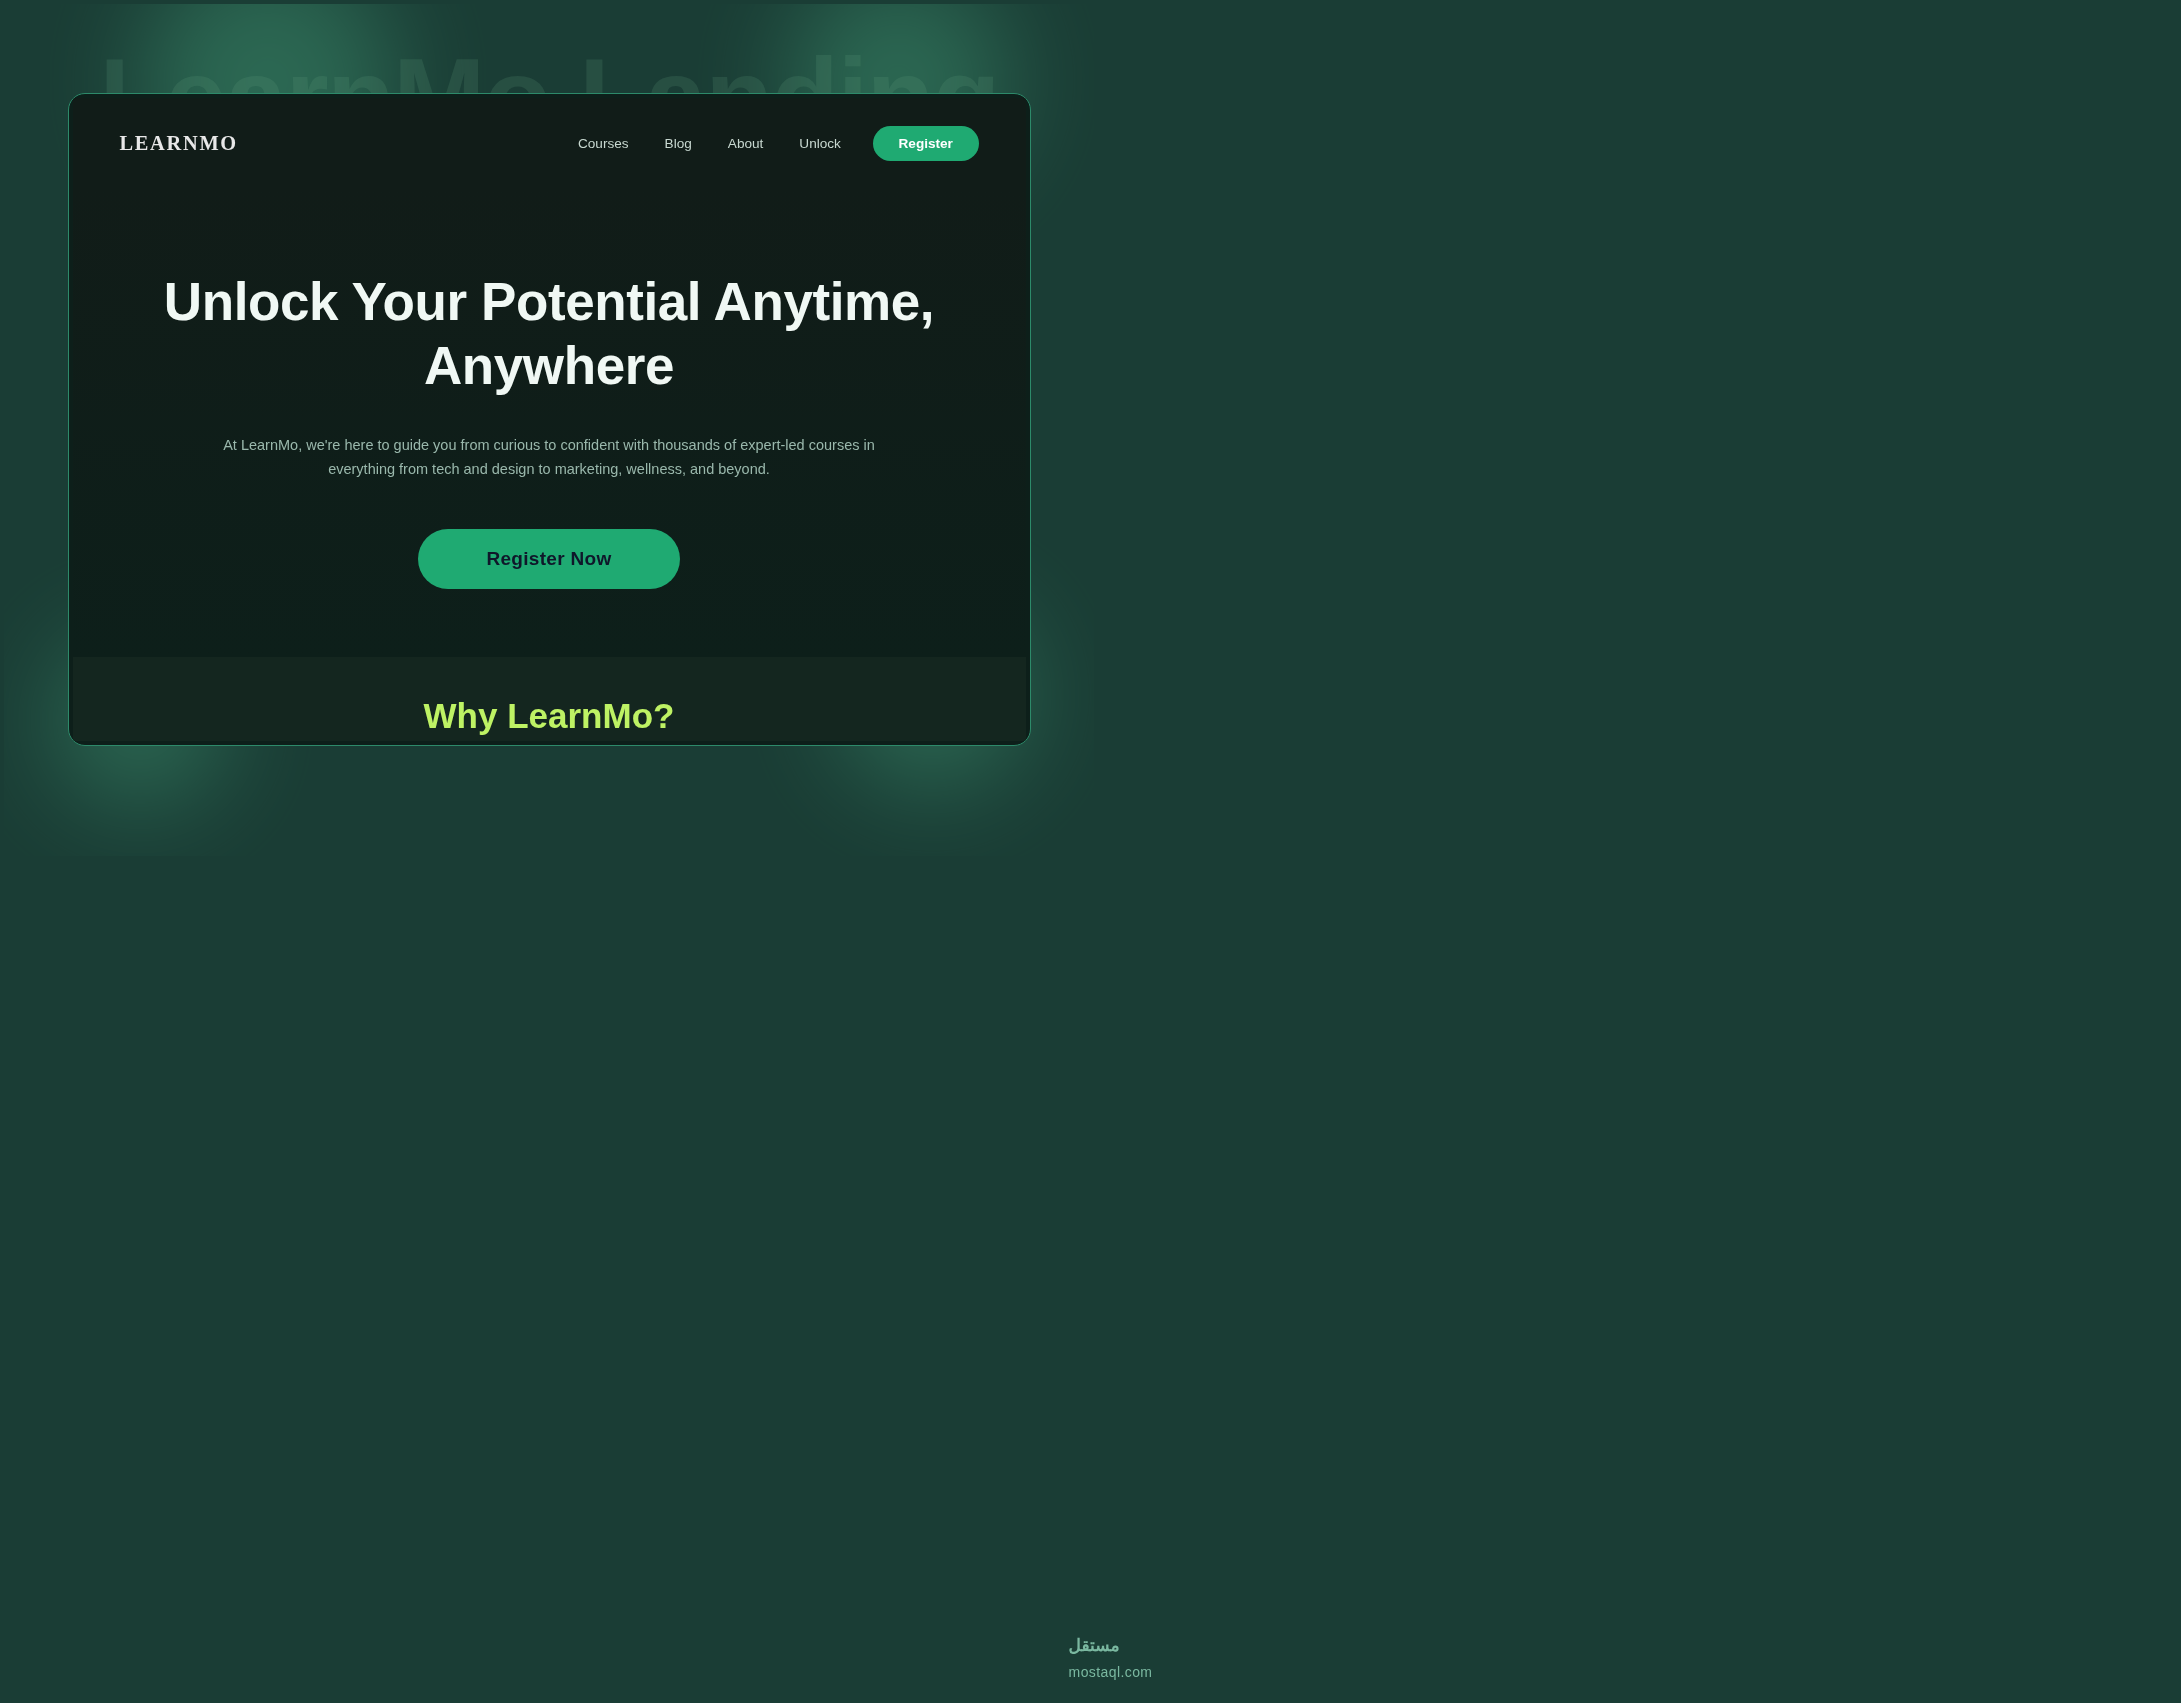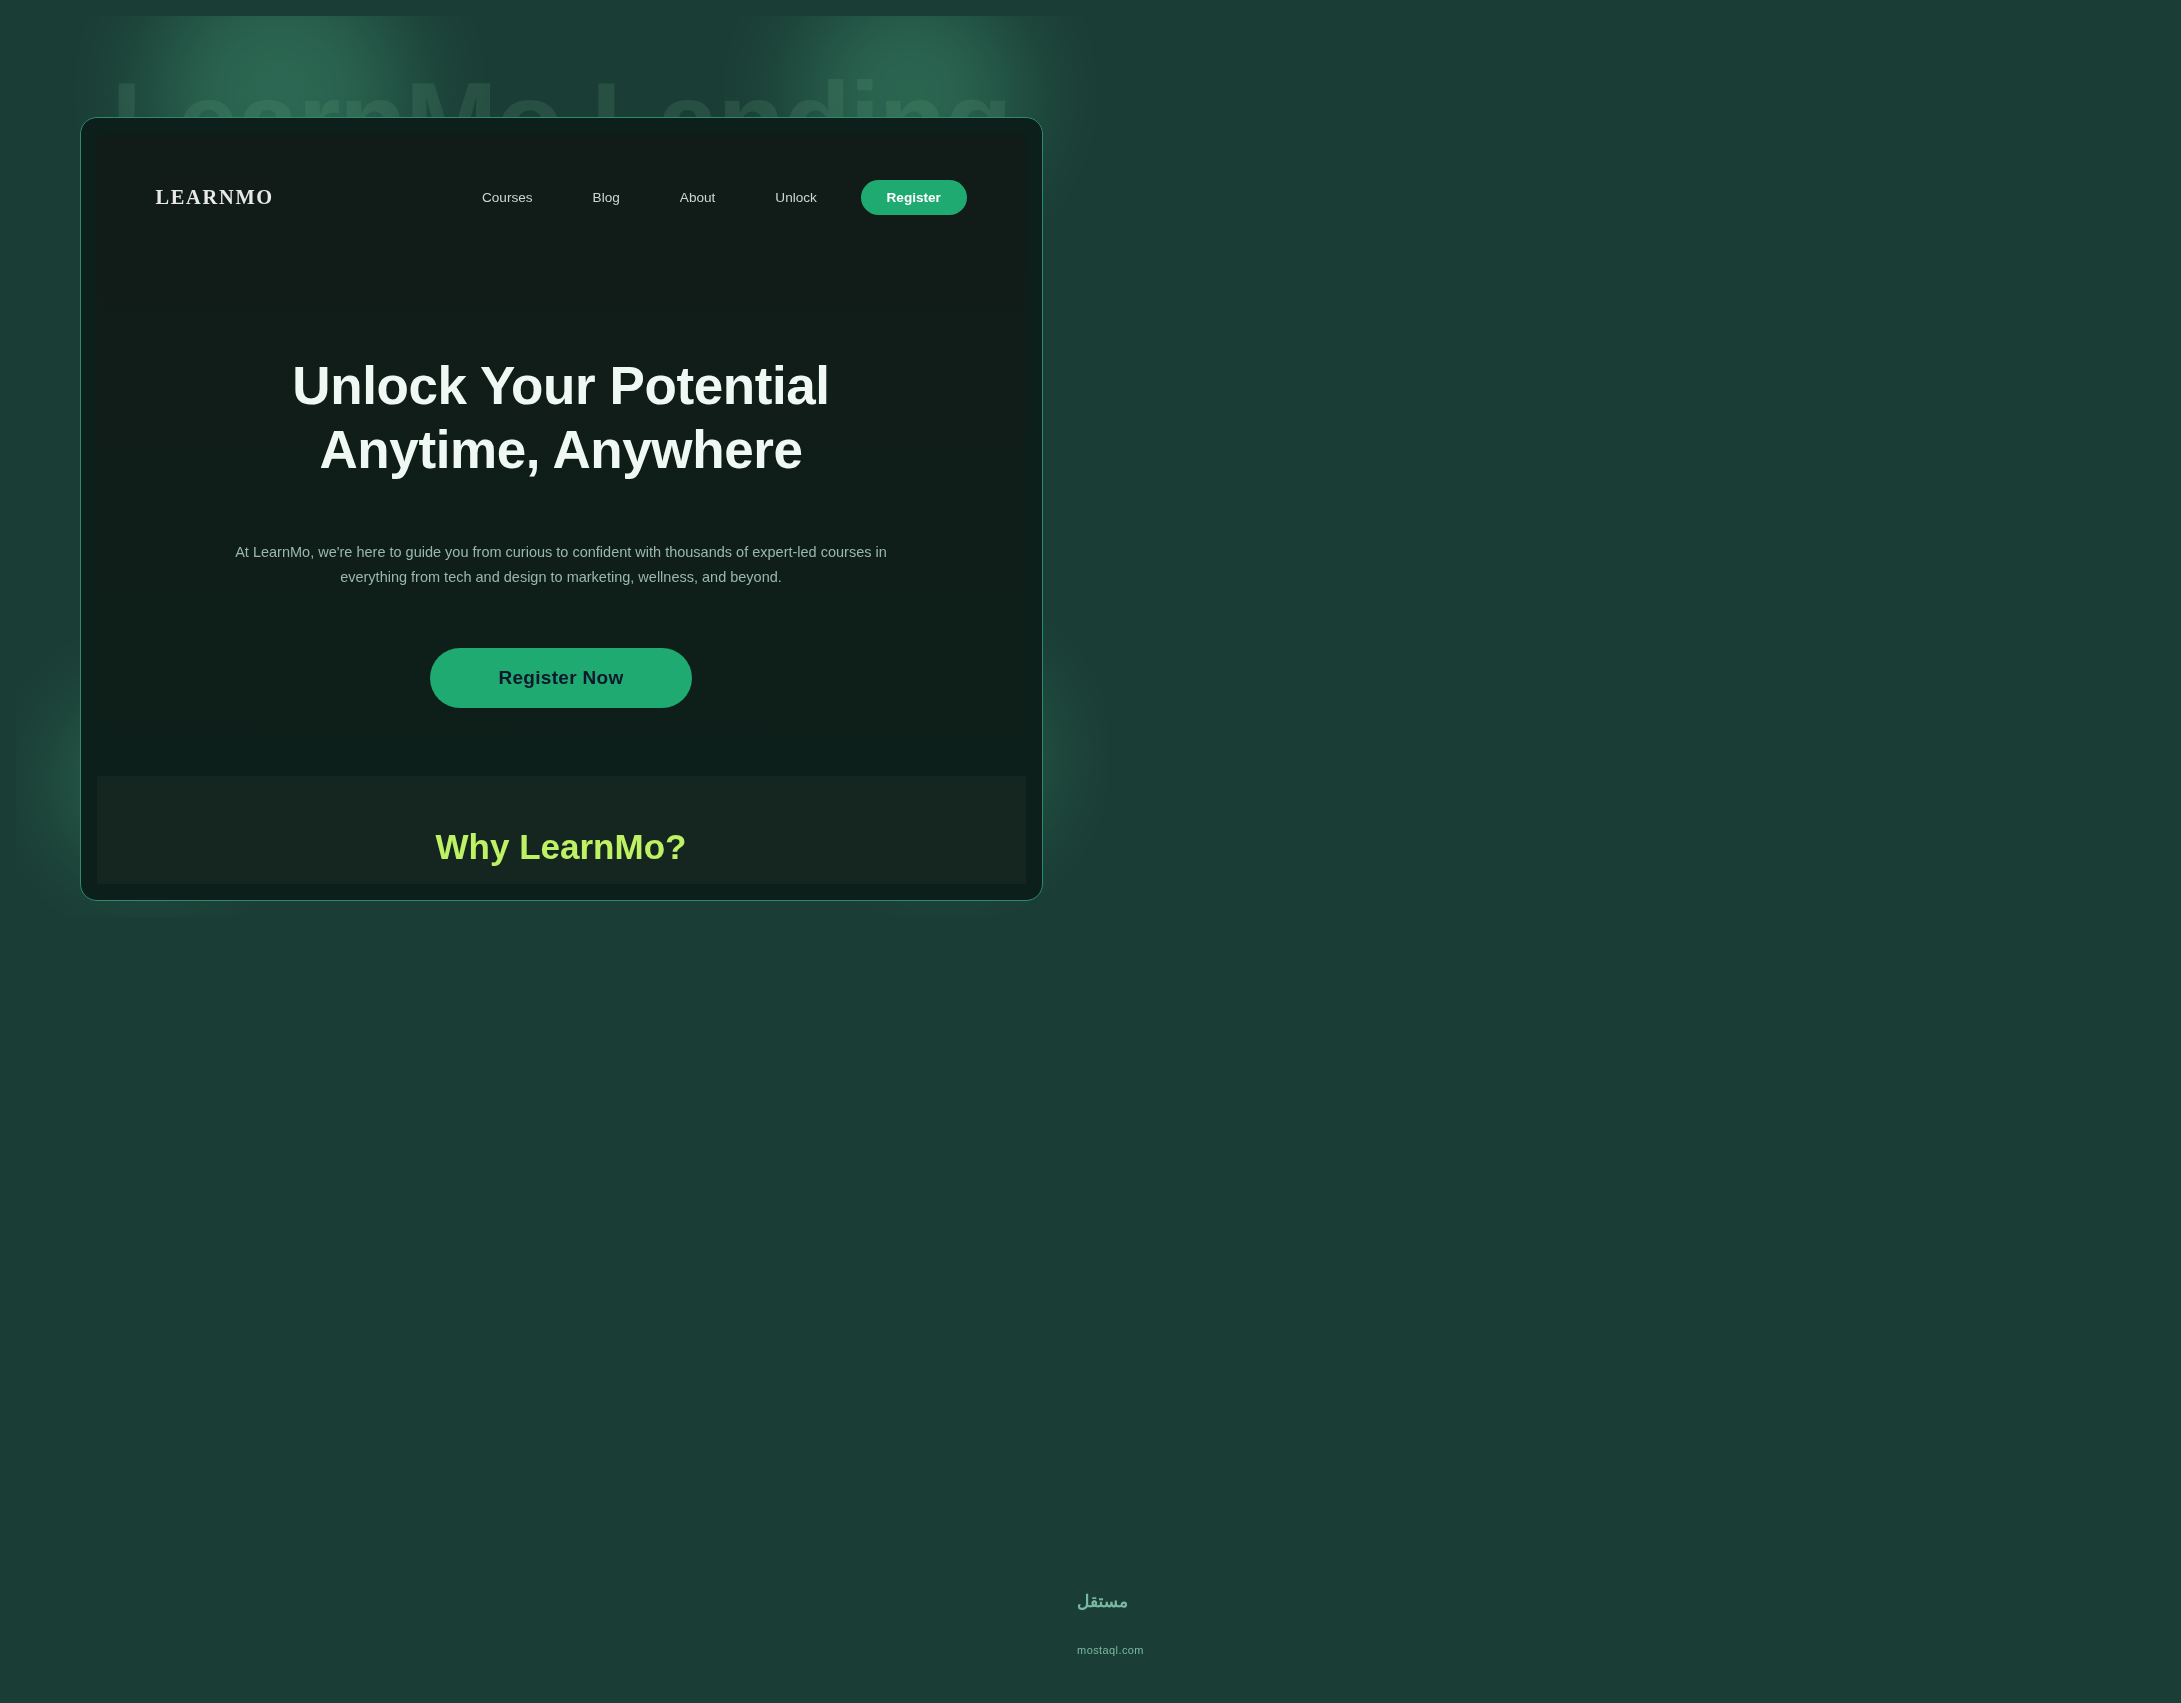--- a/index.html
+++ b/index.html
@@ -1,17 +1,17 @@
 <!DOCTYPE html>
 <html style="font-size:13.6px"><head>
   <meta charset="utf-8">
   <style>
     * {
       margin: 0;
-      padding: 16px;
+      padding: 4px;
       box-sizing: border-box;
     }
 
     body {
       width: 1090px;
       min-height: 852px;
       background: #1a3d35;
       display: flex;
       flex-direction: column;
       align-items: center;
@@ -199,21 +199,21 @@
     }
 
     .watermark-logo {
       font-size: 17px;
       color: #7ab8a0;
       font-weight: 700;
       letter-spacing: 0.9px;
     }
 
     .watermark-url {
-      font-size: 11px;
+      font-size: 14px;
       color: #7ab8a0;
       letter-spacing: 0.4px;
     }
   </style>
 </head>
 <body>
 
 <div class="bg-blob bg-blob-1"></div>
 <div class="bg-blob bg-blob-2"></div>
 <div class="bg-blob bg-blob-3"></div>

